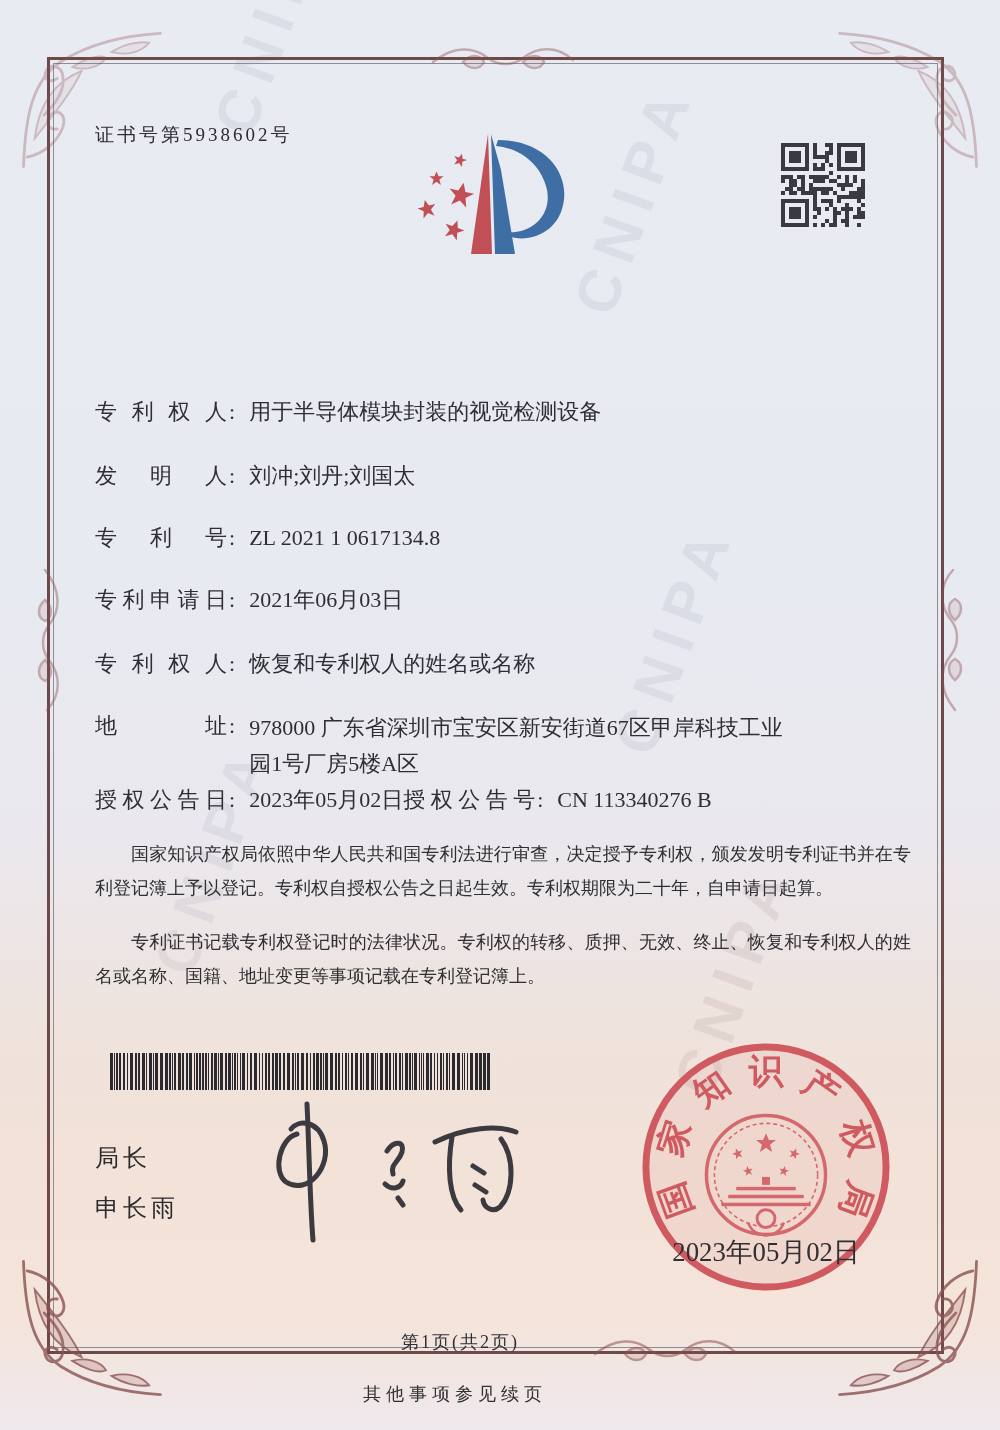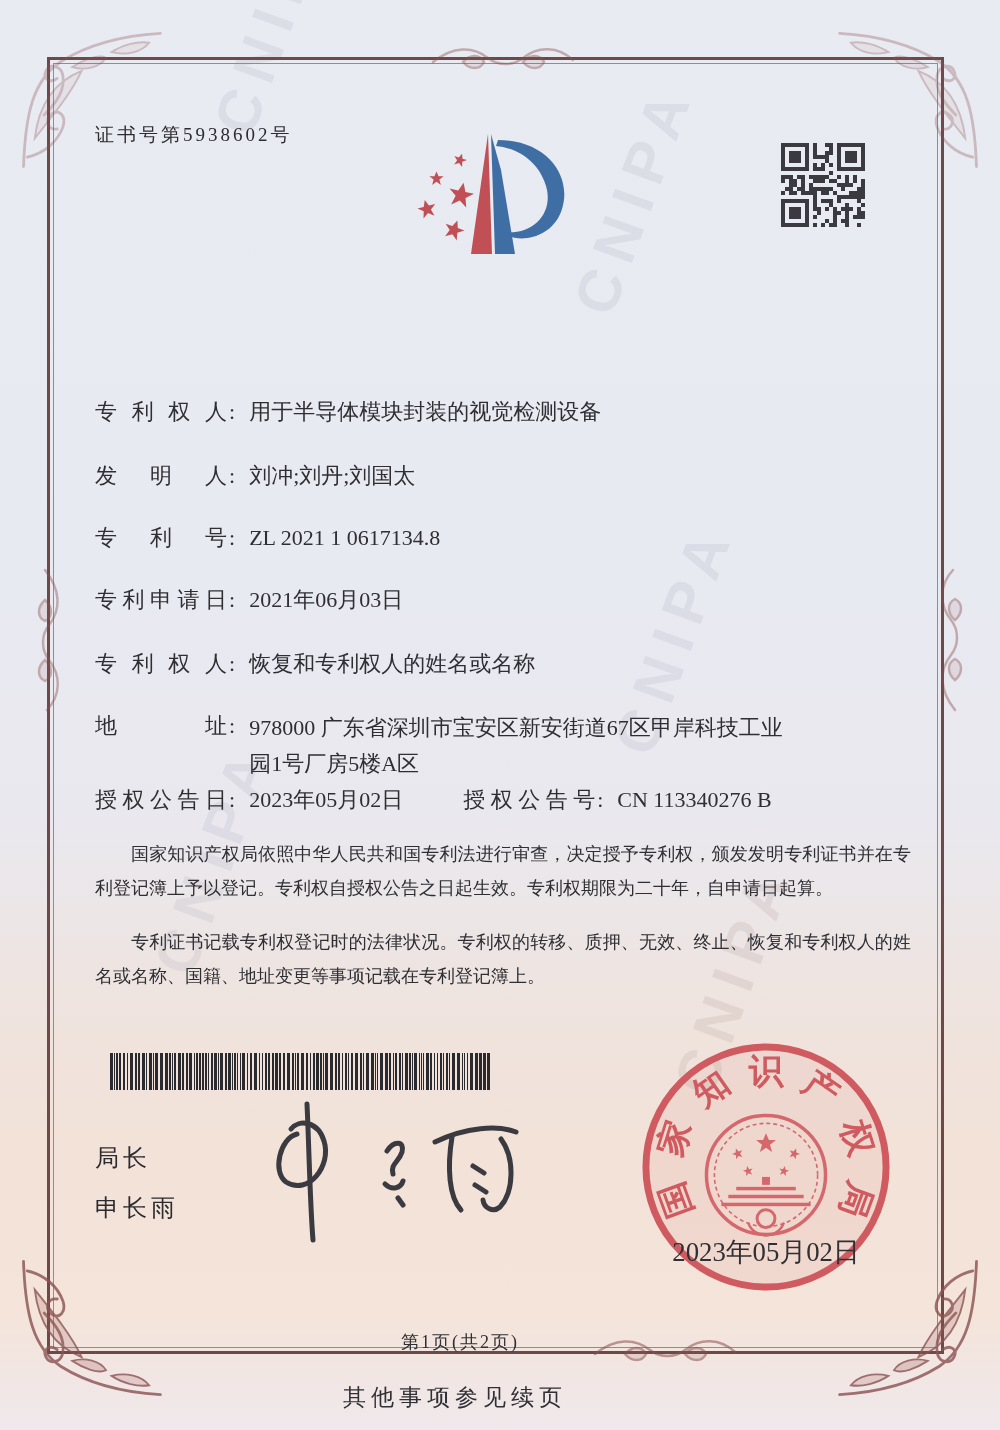--- a/index.html
+++ b/index.html
@@ -49,38 +49,38 @@
     font-size:47px; font-weight:bold; letter-spacing:20px; color:#3a3a3f;
   }
   
   .frow{position:absolute; left:95px; display:flex; align-items:flex-start;
         font-size:22px; line-height:32px; color:#2e2e33; width:815px;}
   .flabel{display:inline-block; width:132px; flex:none; text-align:justify; text-align-last:justify;}
   .colon{flex:none; margin:0 14px 0 2px;}
   .fvalue{max-width:640px;}
   .frow.addr .fvalue{max-width:545px; line-height:36px;}
   .grant-group{display:flex; align-items:flex-start;}
-  .grant-group.second{margin-left:60px;}
+  .grant-group.second{}
   
   .para{
     position:absolute; left:95px; width:816px; font-size:18px; line-height:33.5px;
     text-align:justify; text-indent:2em; color:#2e2e33;
   }
   
   .barcode{position:absolute; left:110px; top:1053px; width:384px; height:37px; display:flex; align-items:stretch;}
   .barcode .b{background:#2b2b2f;}
   
   .director{position:absolute; left:95px; font-family:"Liberation Sans","DejaVu Sans",sans-serif;
             font-size:24px; letter-spacing:4px; color:#2b2b30;}
   .sig{position:absolute; left:252px; top:1096px; width:280px; height:155px;}
   
   .seal{position:absolute; left:637px; top:1038px; width:258px; height:258px;}
   
   .page-note{position:absolute; left:0; right:80px; top:1330px; text-align:center; font-size:18px; color:#2f2f34; letter-spacing:2px;}
-  .cont-note{position:absolute; left:0; right:90px; top:1382px; text-align:center; font-size:23px; letter-spacing:5px; color:#2f2f34;}
+  .cont-note{position:absolute; left:0; right:90px; top:1382px; text-align:center; font-size:18px; letter-spacing:5px; color:#2f2f34;}
 </style>
 </head>
 <body>
 
 <div class="page">
 
   <svg width="0" height="0" style="position:absolute">
     <defs>
       <symbol id="flourish" viewBox="0 0 160 160">
         <g fill="none" stroke="#8a5252" stroke-width="3" stroke-linecap="round">

